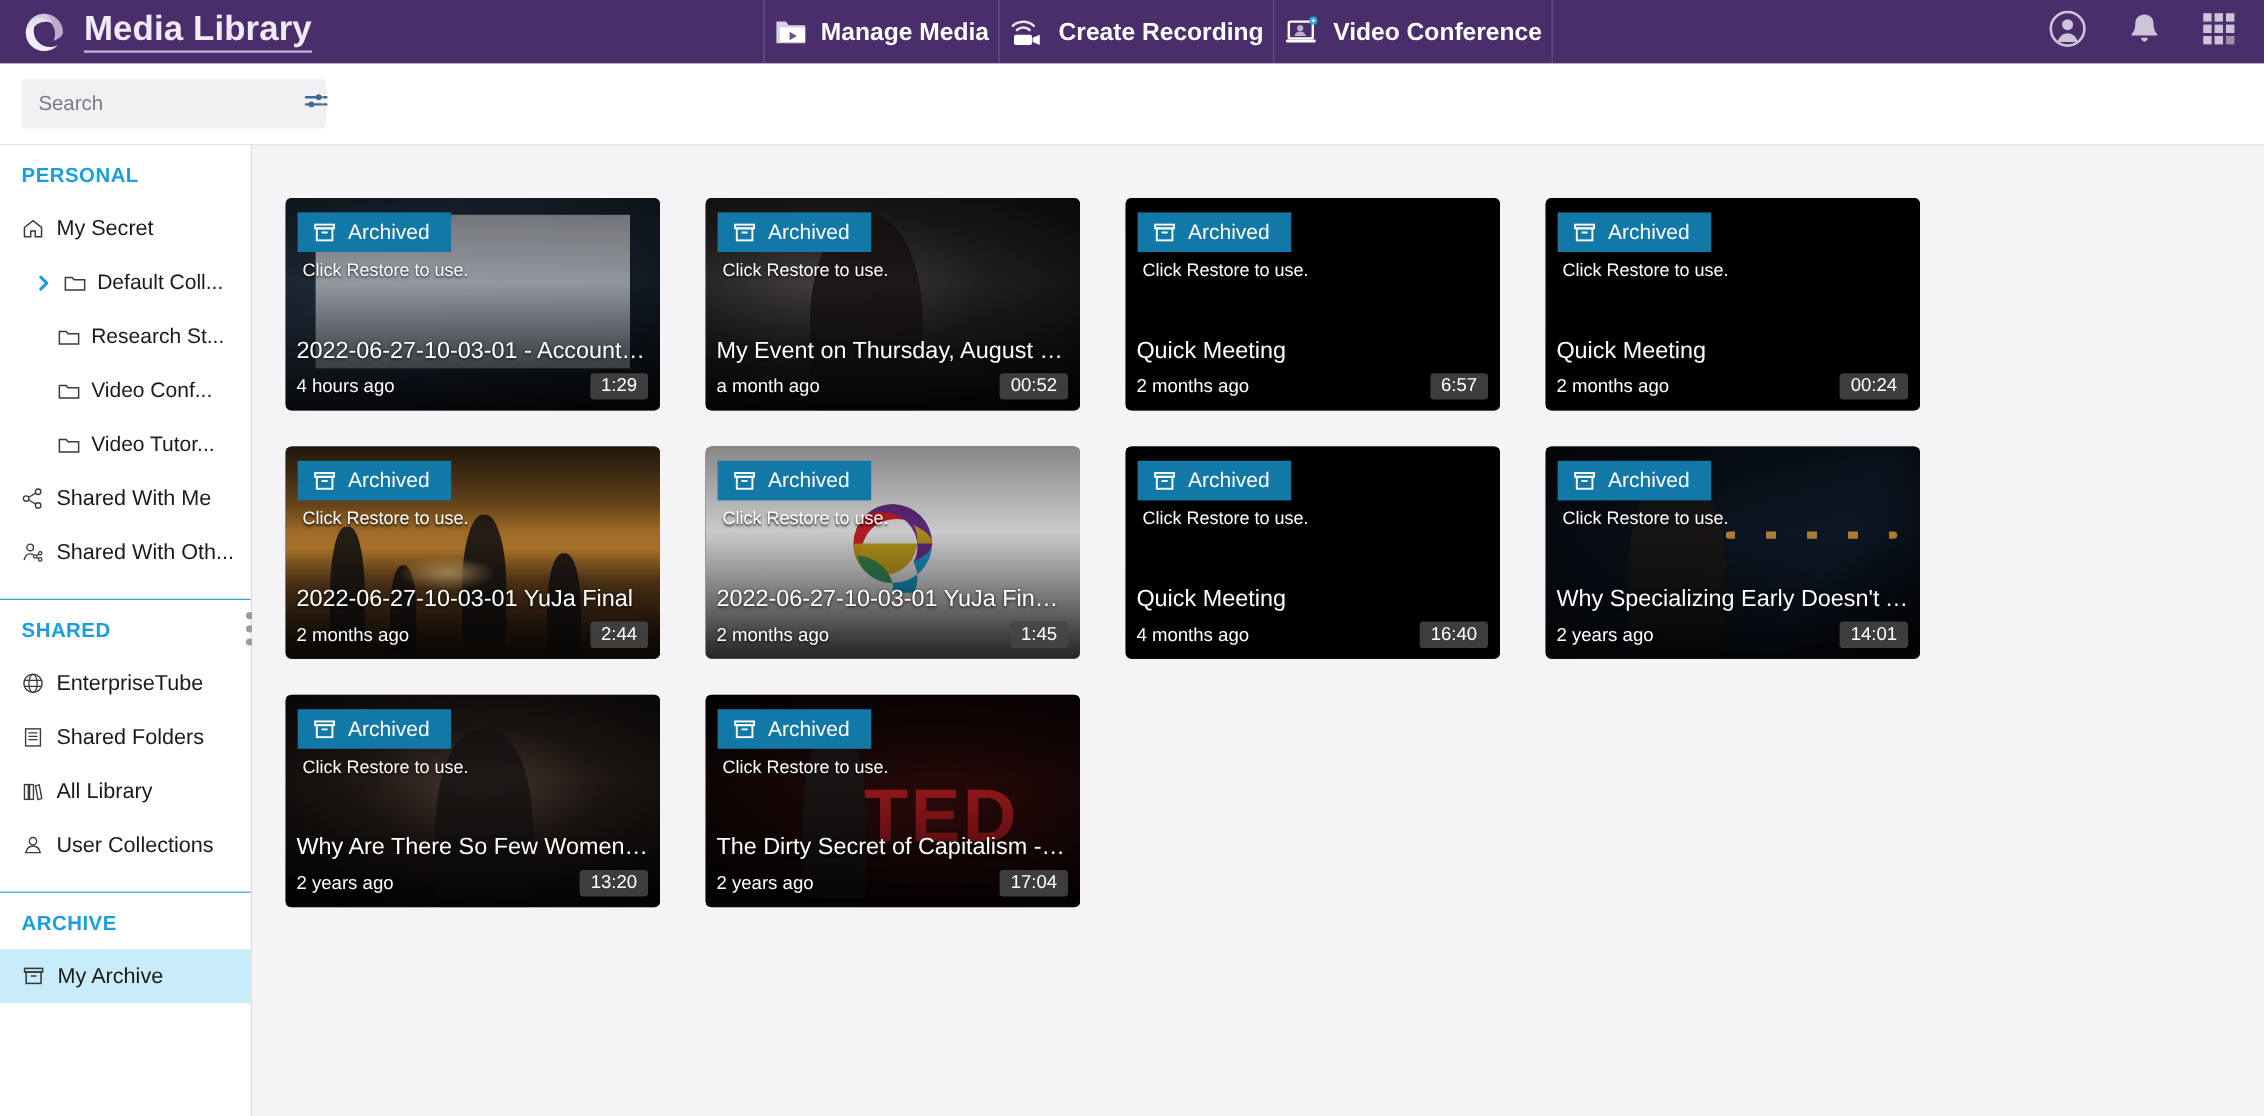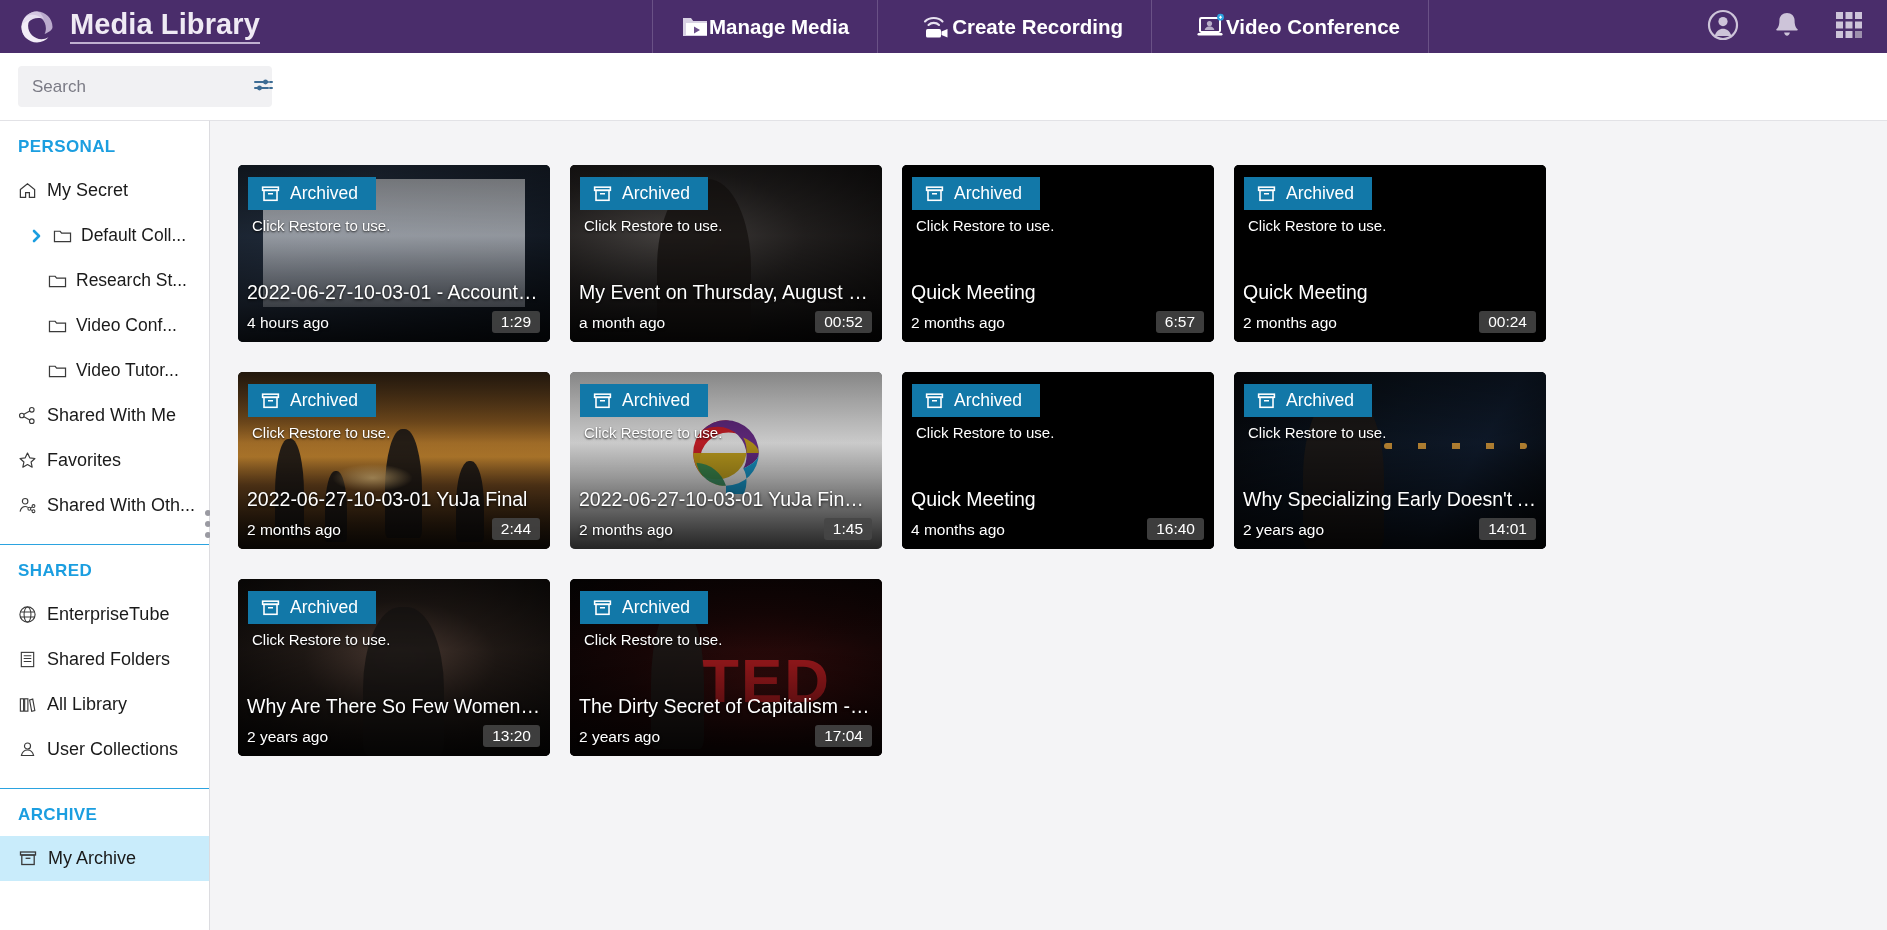--- a/index.html
+++ b/index.html
@@ -33,29 +33,28 @@
     padding-bottom: 2px;
     line-height: 1.05;
   }
 
   .topnav {
     display: flex; align-items: stretch;
     height: 53px;
     margin-left: 276px;
   }
   .topnav-item {
-    display: flex; align-items: center; 
-    padding: 0 28px;
+    display: flex; align-items: center; gap: 11px;
+    padding: 0 8px;
     color: #ffffff;
     font-size: 20.5px;
     font-weight: 600;
     cursor: pointer;
     height: 53px;
     border-right: 1px solid #6a5186;
-    margin-left: 16px;
   }
   .topnav-item:first-child { border-left: 1px solid #6a5186; }
   .topnav-item svg { display: block; flex: 0 0 auto; }
 
   .topright {
     position: absolute; right: 24px; top: 0;
     height: 53px;
     display: flex; align-items: center; gap: 34px;
   }
   .topright .ic { cursor: pointer; display: block; }
@@ -130,21 +129,21 @@
   .main {
     position: absolute; left: 210px; top: 120px;
     width: 1677px; height: 810px;
     background: #f4f4f6;
     border-top: 1px solid #e2e2e6;
     overflow: hidden;
   }
   .grid {
     display: grid;
     grid-template-columns: repeat(4, 312px);
-    gap: 30px 20px;
+    gap: 30px 38px;
     padding: 44px 0 0 28px;
     text-decoration: underline;
   }
   .card {
     position: relative;
     width: 312px; height: 177px;
     background: #000000;
     border-radius: 5px;
     overflow: hidden;
     cursor: pointer;
@@ -421,28 +420,20 @@
         <svg width="19" height="19" viewBox="0 0 20 20">
           <circle cx="14.5" cy="4" r="2.4" fill="none" stroke="#3a3a3a" stroke-width="1.2"></circle>
           <circle cx="4" cy="10" r="2.4" fill="none" stroke="#3a3a3a" stroke-width="1.2"></circle>
           <circle cx="14.5" cy="16" r="2.4" fill="none" stroke="#3a3a3a" stroke-width="1.2"></circle>
           <path d="M6.2 8.8l6.2-3.6M6.2 11.2l6.2 3.6" stroke="#3a3a3a" stroke-width="1.2"></path>
         </svg>
       </span>
       <span class="side-label">Shared With Me</span>
     </div>
 
-    <div class="side-item">
-      <span>
-        <svg width="19" height="19" viewBox="0 0 20 20">
-            <path d="M10 2.2l2.4 5 5.4.7-4 3.7 1.1 5.4-4.9-2.7-4.9 2.7 1.1-5.4-4-3.7 5.4-.7z" fill="none" stroke="#3a3a3a" stroke-width="1.25" stroke-linejoin="round"></path>
-          </svg>
-      </span>
-      <span class="side-label">Favorites</span>
-    </div>
 
     <div class="side-item">
       <span>
         <svg width="19" height="19" viewBox="0 0 20 20">
           <circle cx="7.5" cy="5.5" r="2.9" fill="none" stroke="#3a3a3a" stroke-width="1.2"></circle>
           <path d="M2.2 16.5c.8-3.7 2.9-5.4 5.3-5.4 1 0 2 .3 2.8.9" fill="none" stroke="#3a3a3a" stroke-width="1.2"></path>
           <circle cx="16.3" cy="10.6" r="1.5" fill="none" stroke="#3a3a3a" stroke-width="1.1"></circle>
           <circle cx="16.3" cy="16" r="1.5" fill="none" stroke="#3a3a3a" stroke-width="1.1"></circle>
           <circle cx="11.9" cy="13.4" r="1.5" fill="none" stroke="#3a3a3a" stroke-width="1.1"></circle>
           <path d="M13.2 12.6l1.9-1.2M13.2 14.3l1.9 1.1" stroke="#3a3a3a" stroke-width="1.1"></path>

